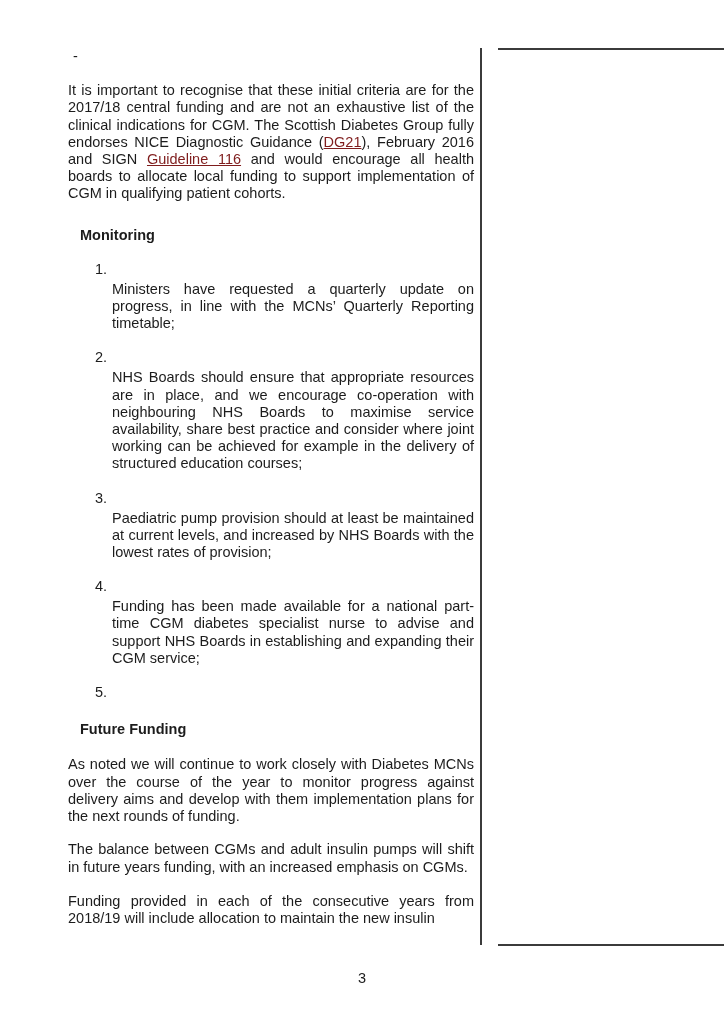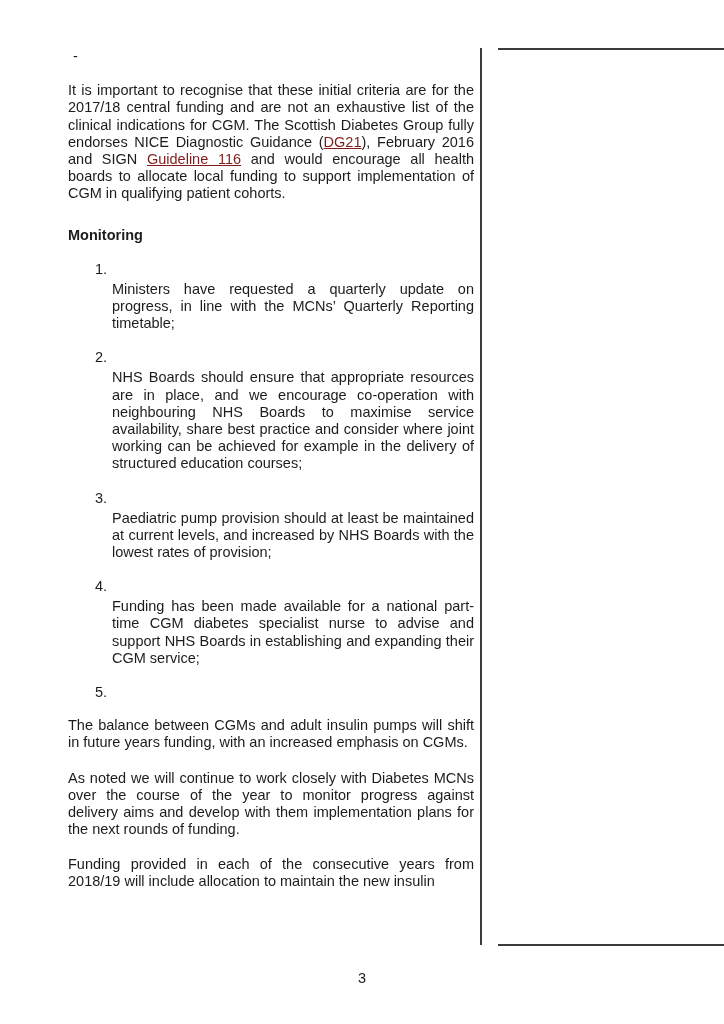--- a/index.html
+++ b/index.html
@@ -14,21 +14,21 @@
     color: #1c1c1c;
     overflow: hidden;
   }
   .text-column {
     position: absolute;
     left: 68px;
     top: 48px;
     width: 406px;
   }
   .para { margin: 0; text-align: justify; }
-  .doc-heading { margin: 0; font-size: inherit; line-height: inherit; font-weight: bold; }
+  .doc-heading { margin: 12px; font-size: inherit; line-height: inherit; font-weight: bold; }
   .mt13 { margin-top: 13px; }
   .mt16 { margin-top: 16px; }
   .mt17 { margin-top: 17px; }
   .mt18 { margin-top: 18px; }
   .mt20 { margin-top: 20px; }
   .mt24 { margin-top: 24px; }
   .bullet-item { display: flex; }
   .bullet-marker { flex: 0 0 60px; box-sizing: border-box; padding-left: 5px; }
   .bullet-text { flex: 1; text-align: justify; }
   .list-item { display: flex; margin-top: 17px; }
@@ -89,23 +89,24 @@
       <div class="list-text">Paediatric pump provision should at least be maintained at current levels, and increased by NHS Boards with the lowest rates of provision;</div>
     </div>
     <div class="list-item">
       <span class="list-number">4.</span>
       <div class="list-text">Funding has been made available for a national part-time CGM diabetes specialist nurse to advise and support NHS Boards in establishing and expanding their CGM service;</div>
     </div>
     <div class="list-item">
       <span class="list-number">5.</span>
     </div>
 
+    <h2 class="doc-heading mt20">Future Funding</h2>
 
+    <p class="para mt18">As noted we will continue to work closely with Diabetes MCNs over the course of the year to monitor progress against delivery aims and develop with them implementation plans for the next rounds of funding.</p>
     <p class="para mt16">The balance between CGMs and adult insulin pumps will shift in future years funding, with an increased emphasis on CGMs.</p>
-    <p class="para mt18">As noted we will continue to work closely with Diabetes MCNs over the course of the year to monitor progress against delivery aims and develop with them implementation plans for the next rounds of funding.</p>
     <p class="para mt17">Funding provided in each of the consecutive years from 2018/19 will include allocation to maintain the new insulin</p>
 
   </div>
 
   <div class="vrule"></div>
   <div class="hrule hrule-top"></div>
   <div class="hrule hrule-bottom"></div>
 
   <div class="page-number">3</div>
 

